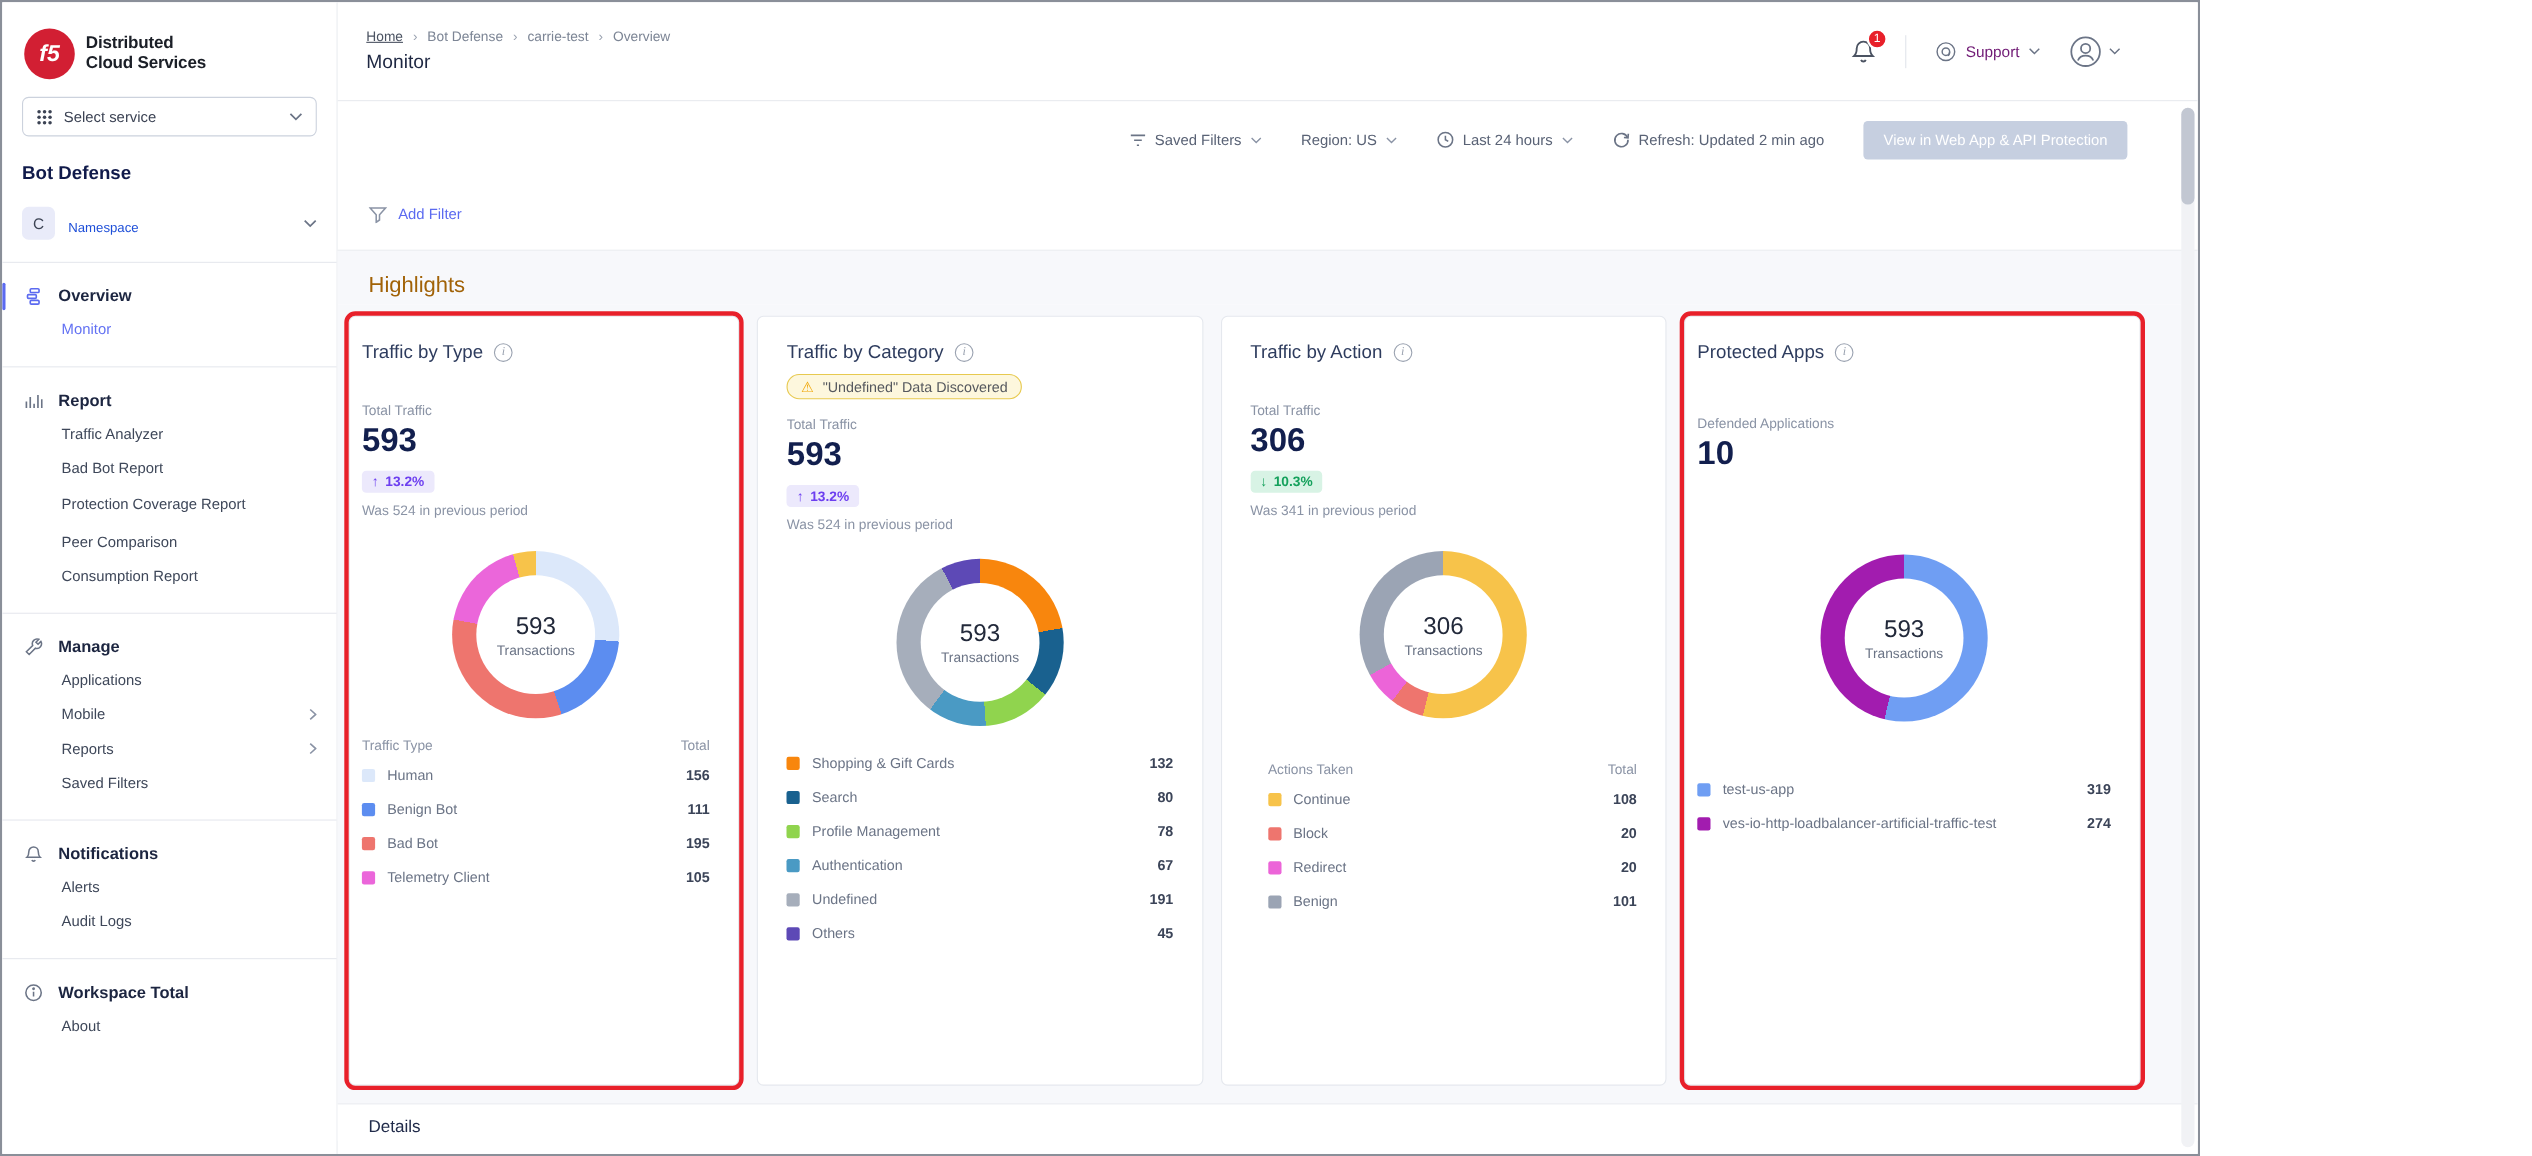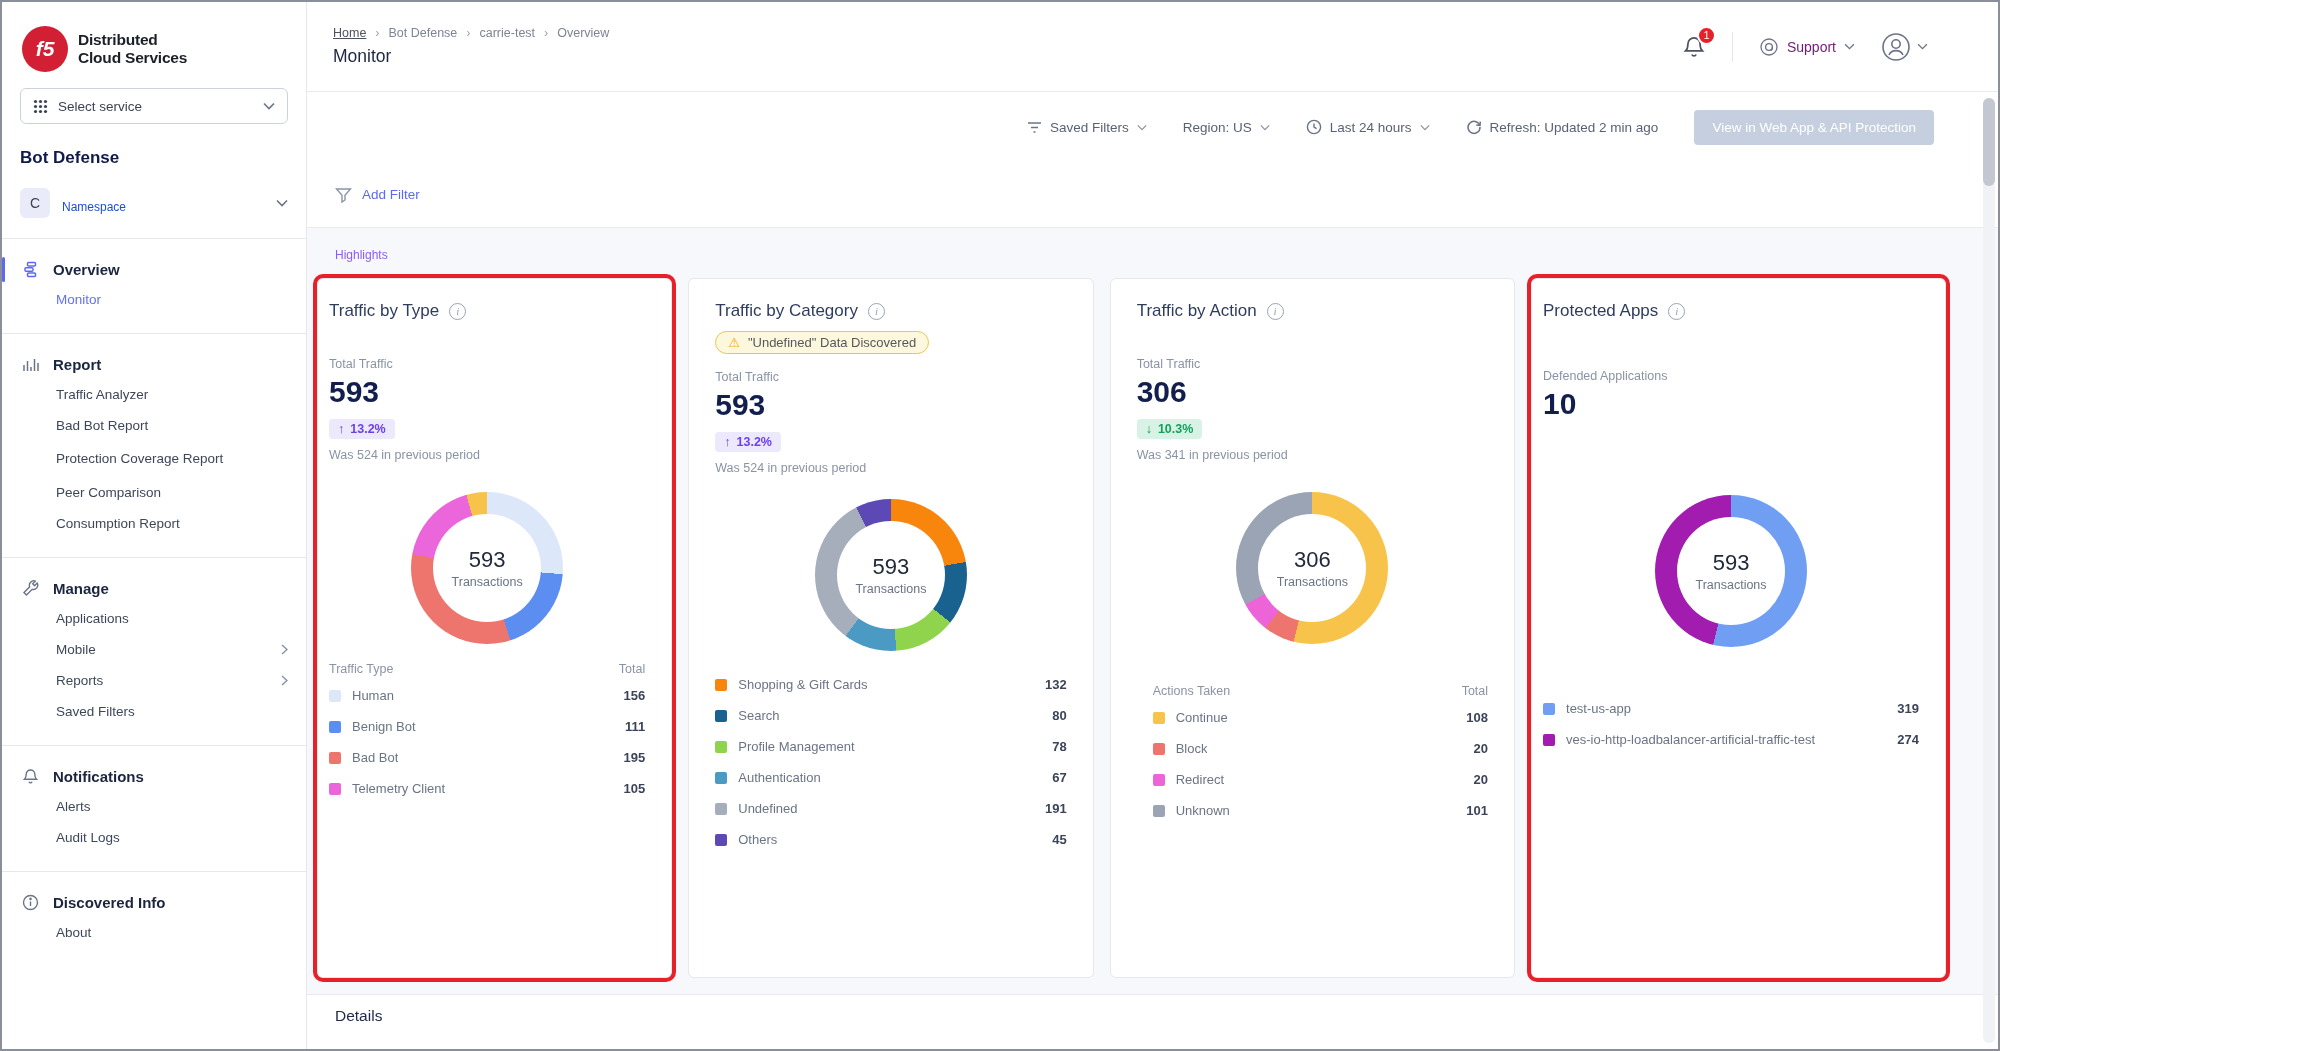--- a/index.html
+++ b/index.html
@@ -43,21 +43,21 @@
 
   .toolbar { height:70px; display:flex; align-items:center; justify-content:flex-end; gap:36px; padding-right:64px; }
   .tool { display:flex; align-items:center; gap:8px; font-size:13.5px; color:#596275; cursor:pointer; white-space:nowrap; }
   .tool .ico { color:#6b7486; display:flex; }
   .cta-btn { background:#c6cfe0; color:#fff; font-size:13.5px; padding:10px 18px; border-radius:4px; border:none; cursor:pointer; white-space:nowrap; }
 
   .addfilter-row { height:66px; display:flex; align-items:center; gap:10px; padding-left:28px; border-bottom:1px solid #e8eaef; }
   .addfilter { display:flex; align-items:center; gap:10px; color:#5b6af0; font-size:13.5px; cursor:pointer; }
   .addfilter .ico { color:#8a93a5; display:flex; }
 
-  .hl-strip { background:#f7f8fb; padding:20px 0 6px 28px; font-size:12px; color:#8b5cf6; }
+  .hl-strip { background:#f7f8fb; padding:20px 0 6px 28px; font-size:20px; color:#a16207; }
   .cards { background:#f7f8fb; padding:10px 52px 16px 10px; display:flex; gap:16px; height:726px; }
   .card { background:#fff; border:1px solid #e5e8ee; border-radius:6px; padding:22px 26px; display:flex; flex-direction:column; position:relative; flex-grow:1; flex-basis:0; }
   .card.hl { outline:4px solid #e8202a; outline-offset:0px;padding-left:11px; }
   .card.c0 { flex-grow:0.90; } .card.c1 { flex-grow:1; } .card.c2 { flex-grow:1; } .card.c3 { flex-grow:1.07; }
   .card-title-row { display:flex; align-items:center; gap:10px; }
   .card-title { font-size:17px; color:#2e3c5e; }
   .info-ico { width:17px; height:17px; border:1.4px solid #9aa2b0; border-radius:50%; color:#9aa2b0; font-size:11px; font-style:italic; display:inline-flex; align-items:center; justify-content:center; cursor:pointer; font-family:"Liberation Serif", serif; }
   .warn-badge { margin-top:10px; align-self:flex-start; display:inline-flex; align-items:center; gap:8px; background:#fdf7dd; border:1.5px solid #e7c94f; border-radius:14px; padding:3px 12px; font-size:13px; color:#55585e; }
   .warn-tri { color:#f0a80a; font-size:13px; }
   .stat-label { font-size:12.5px; color:#8a93a5; margin-top:36px; }
@@ -223,21 +223,21 @@
 
     <div class="nav-sec">
       <div class="nav-head">
         <span class="ico">
           <svg width="17" height="17" viewBox="0 0 17 17" fill="none" stroke="currentColor" stroke-width="1.4">
               <circle cx="8.5" cy="8.5" r="7"></circle>
               <line x1="8.5" y1="7.5" x2="8.5" y2="12"></line>
               <circle cx="8.5" cy="4.9" r="0.6" fill="currentColor"></circle>
             </svg>
         </span>
-        <span>Discovered Info</span>
+        <span>Workspace Total</span>
       </div>
       <div class="nav-item">About</div>
     </div>
   </div>
 
   <div class="main">
 
     <div class="topbar">
       <div>
         <div class="crumbs">
@@ -498,21 +498,21 @@
               <span class="legend-label">Block</span>
               <span class="legend-value">20</span>
             </div>
           <div class="legend-row">
               <span class="swatch" style="background: rgb(236, 100, 216);"></span>
               <span class="legend-label">Redirect</span>
               <span class="legend-value">20</span>
             </div>
           <div class="legend-row">
               <span class="swatch" style="background: rgb(155, 164, 180);"></span>
-              <span class="legend-label">Unknown</span>
+              <span class="legend-label">Benign</span>
               <span class="legend-value">101</span>
             </div>
         </div>
       </div>
 
       <div class="card c3 hl">
         <div class="card-title-row">
           <span class="card-title">Protected Apps</span>
           <span class="info-ico">i</span>
         </div>

